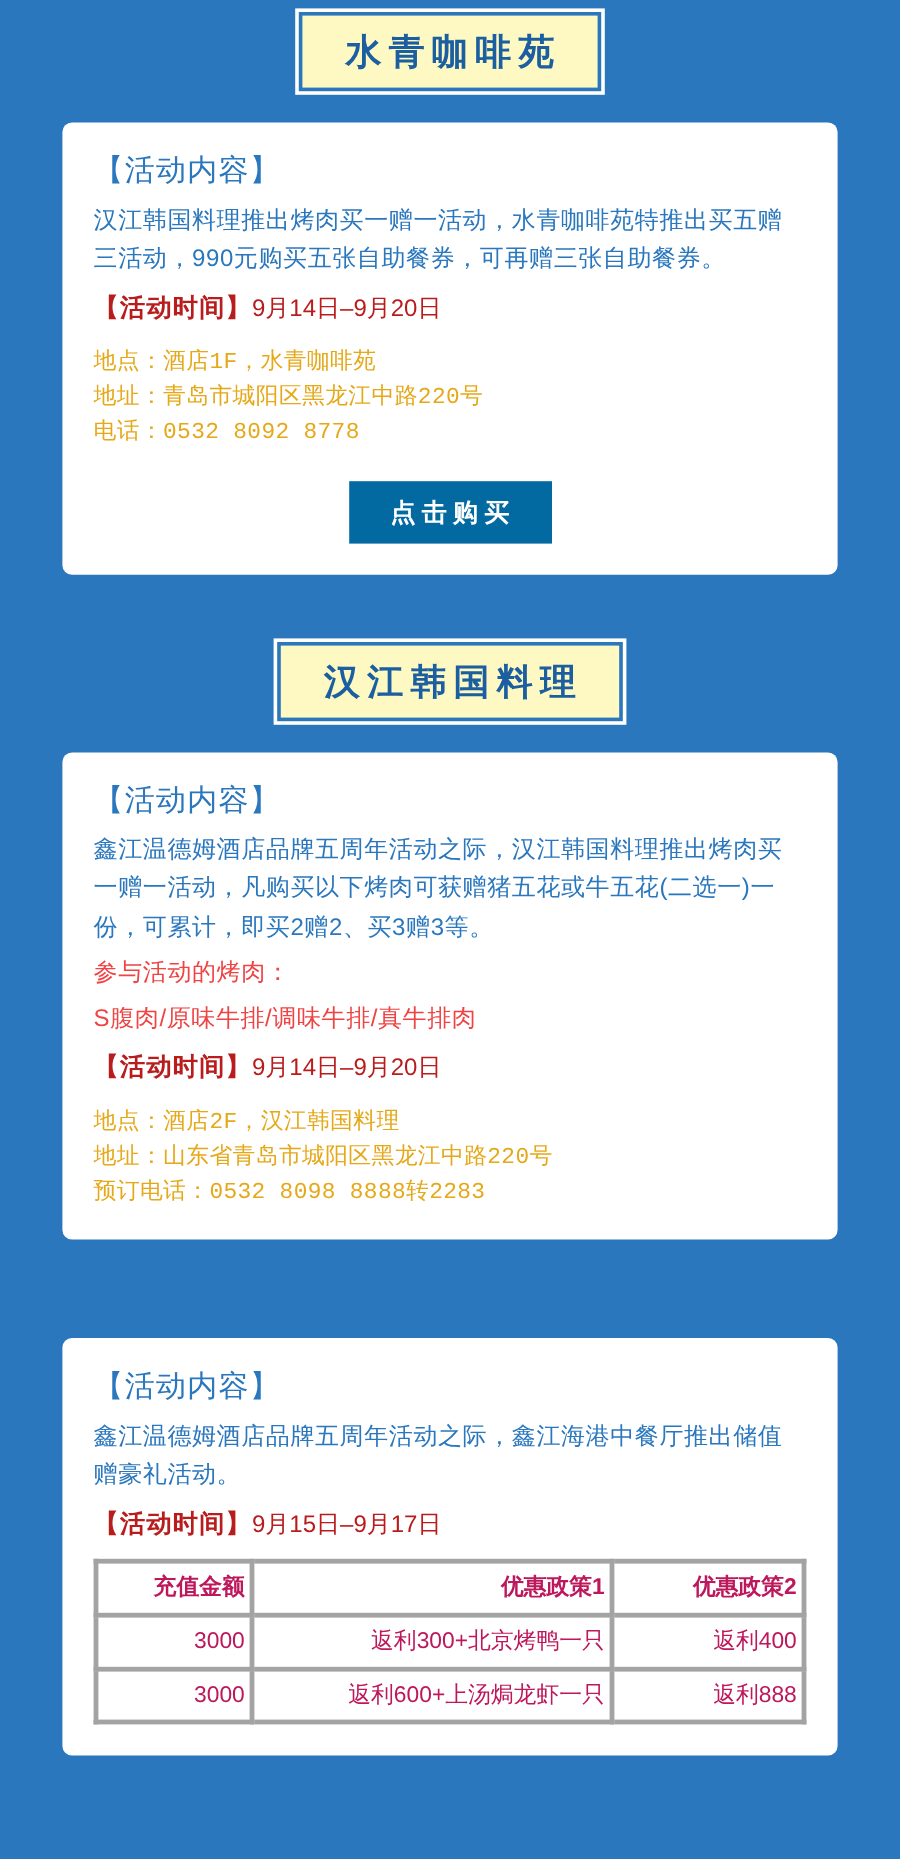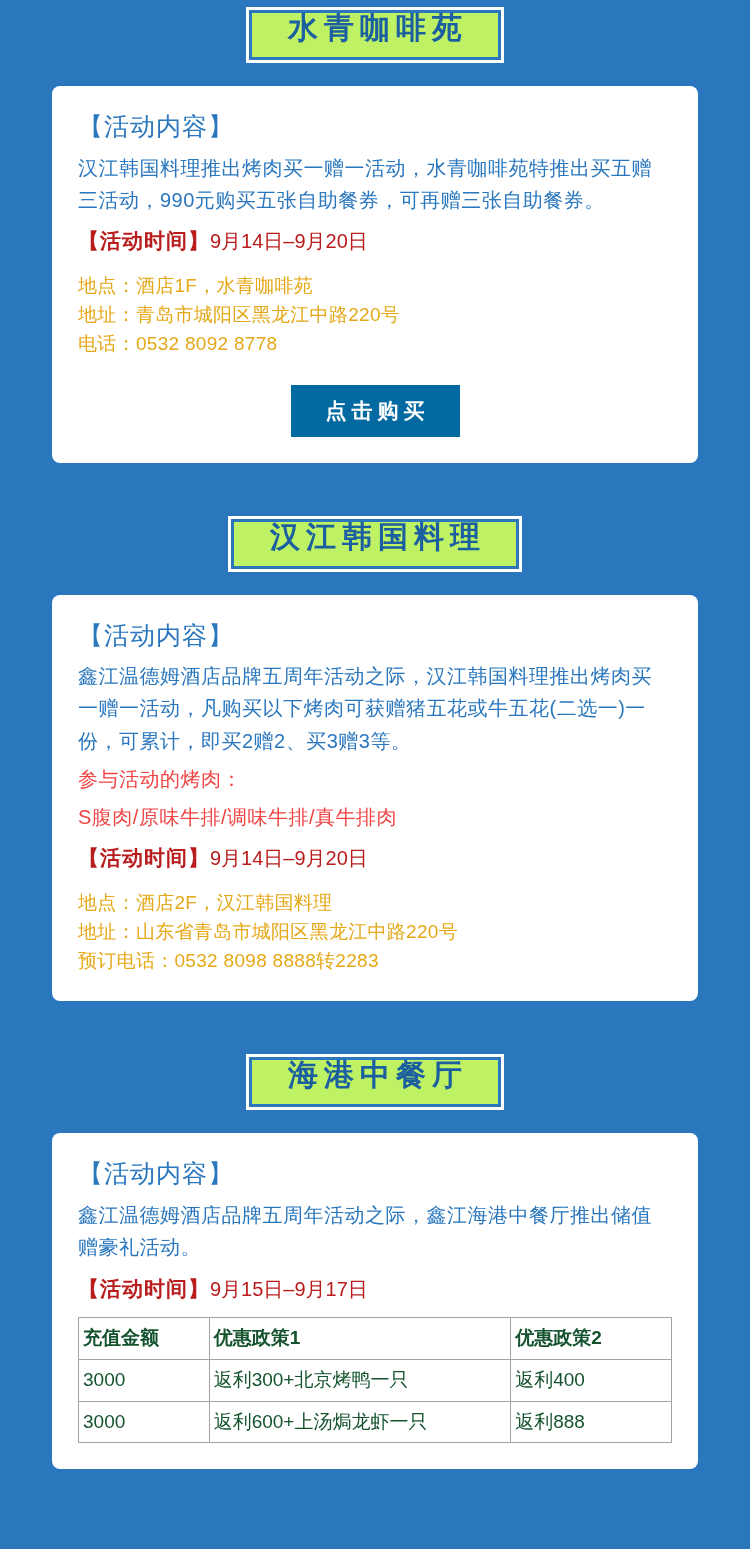--- a/index.html
+++ b/index.html
@@ -22,24 +22,24 @@
 
   
   .section {
     width: 750px;
   }
   .title-wrap {
     display: flex;
     justify-content: center;
   }
   .title-badge {
-    background: #bef264;
+    background: #fef9c3;
     border: 3px solid #2a77be;
     box-shadow: 0 0 0 3px #ffffff;
-    padding: 0 30px 14px 30px;
+    padding: 16px 30px 14px 30px;
     display: inline-block;
   }
   .title-badge .title-text {
     color: #1b5fa0;
     font-size: 30px;
     font-weight: bold;
     letter-spacing: 6px;
     line-height: 1;
     text-indent: 6px;
     white-space: nowrap;
@@ -84,20 +84,21 @@
   }
   .info-block {
     margin-top: 14px;
   }
   .info-line {
     color: #e5a818;
     font-size: 19px;
     line-height: 1.52;
     letter-spacing: 0.3px;
     white-space: nowrap;
+    font-family: Liberation Mono, monospace;
   }
   .btn-wrap {
     display: flex;
     justify-content: center;
     margin-top: 26px;
   }
   .buy-btn {
     background: #0369a1;
     color: #ffffff;
     font-size: 21px;
@@ -120,24 +121,24 @@
 
   
   table.promo-table {
     border-collapse: collapse;
     width: 100%;
     margin-top: 12px;
     table-layout: fixed;
   }
   table.promo-table th,
   table.promo-table td {
-    border: 1px solid #a3a3a3;
-    color: #14532d;
+    border: 4px solid #a3a3a3;
+    color: #be185d;
     font-size: 19px;
-    text-align: left;
+    text-align: right;
     padding: 8px 4px;
     line-height: 1.3;
     white-space: nowrap;
   }
   table.promo-table th {
     font-weight: bold;
   }
   table.promo-table col.c1 { width: 130px; }
   table.promo-table col.c2 { width: 300px; }
   table.promo-table col.c3 { width: 160px; }
@@ -196,25 +197,20 @@
         <div class="info-line">地点：酒店2F，汉江韩国料理</div>
         <div class="info-line">地址：山东省青岛市城阳区黑龙江中路220号</div>
         <div class="info-line">预订电话：0532 8098 8888转2283</div>
       </div>
     </div>
   </div>
 
   <div class="gap-2"></div>
 
   <div class="section">
-    <div class="title-wrap">
-      <div class="title-badge">
-        <div class="title-text">海港中餐厅</div>
-      </div>
-    </div>
     <div class="card">
       <div class="label-head">【活动内容】</div>
       <p class="body-text">鑫江温德姆酒店品牌五周年活动之际，鑫江海港中餐厅推出储值赠豪礼活动。</p>
       <div class="time-line">
         <span class="lbl">【活动时间】</span><span class="val">9月15日–9月17日</span>
       </div>
       <table class="promo-table">
         <colgroup>
             <col class="c1">
             <col class="c2">

